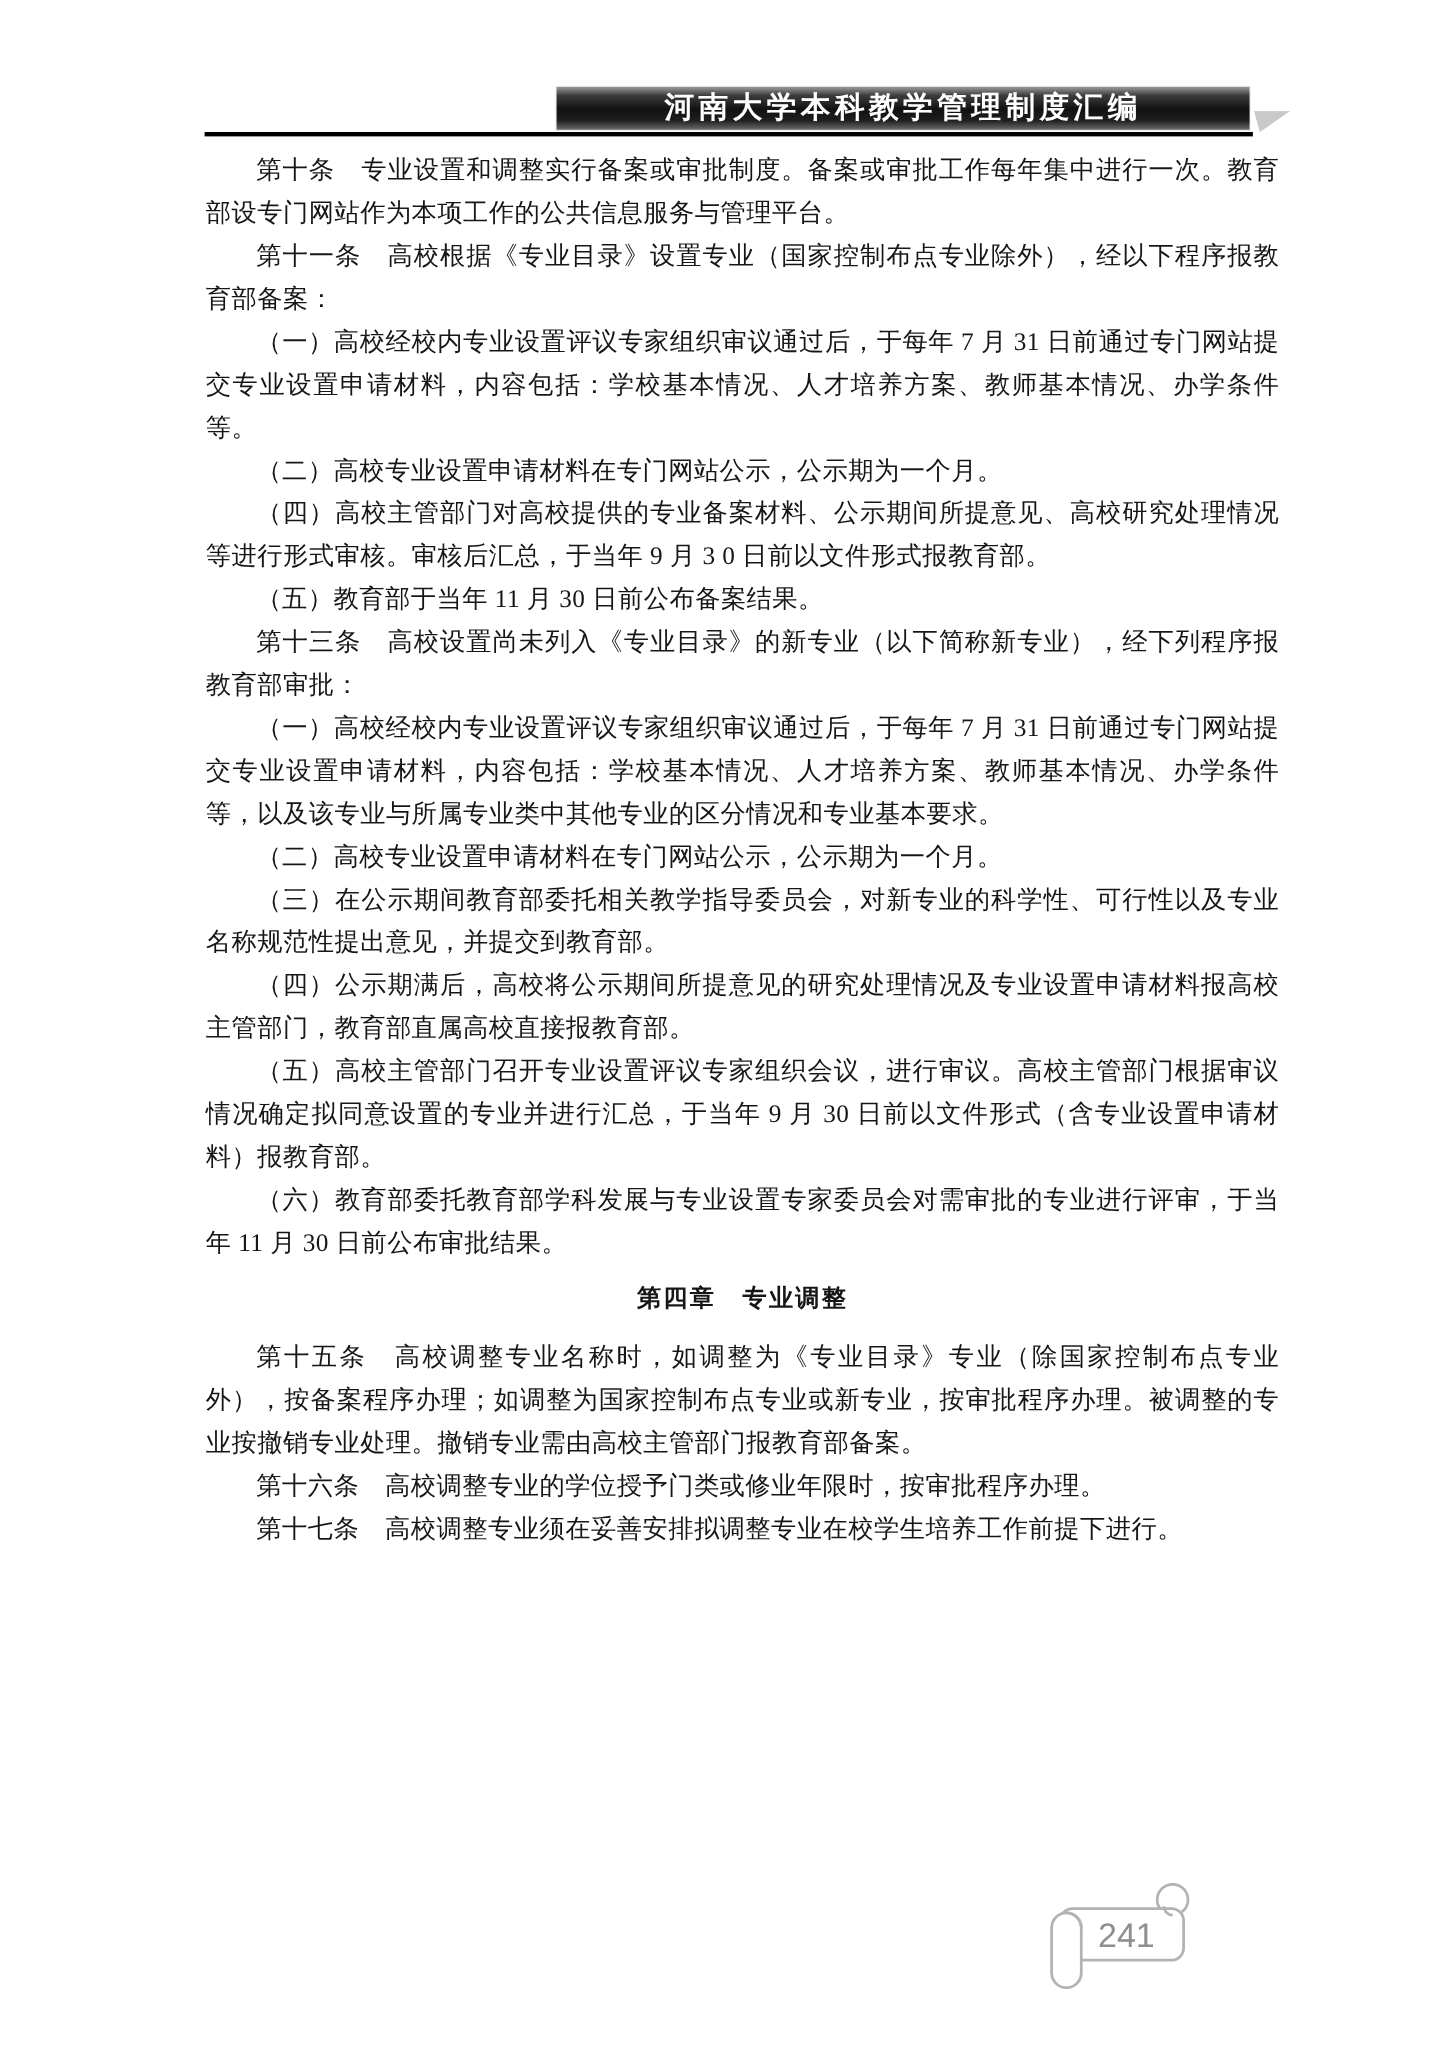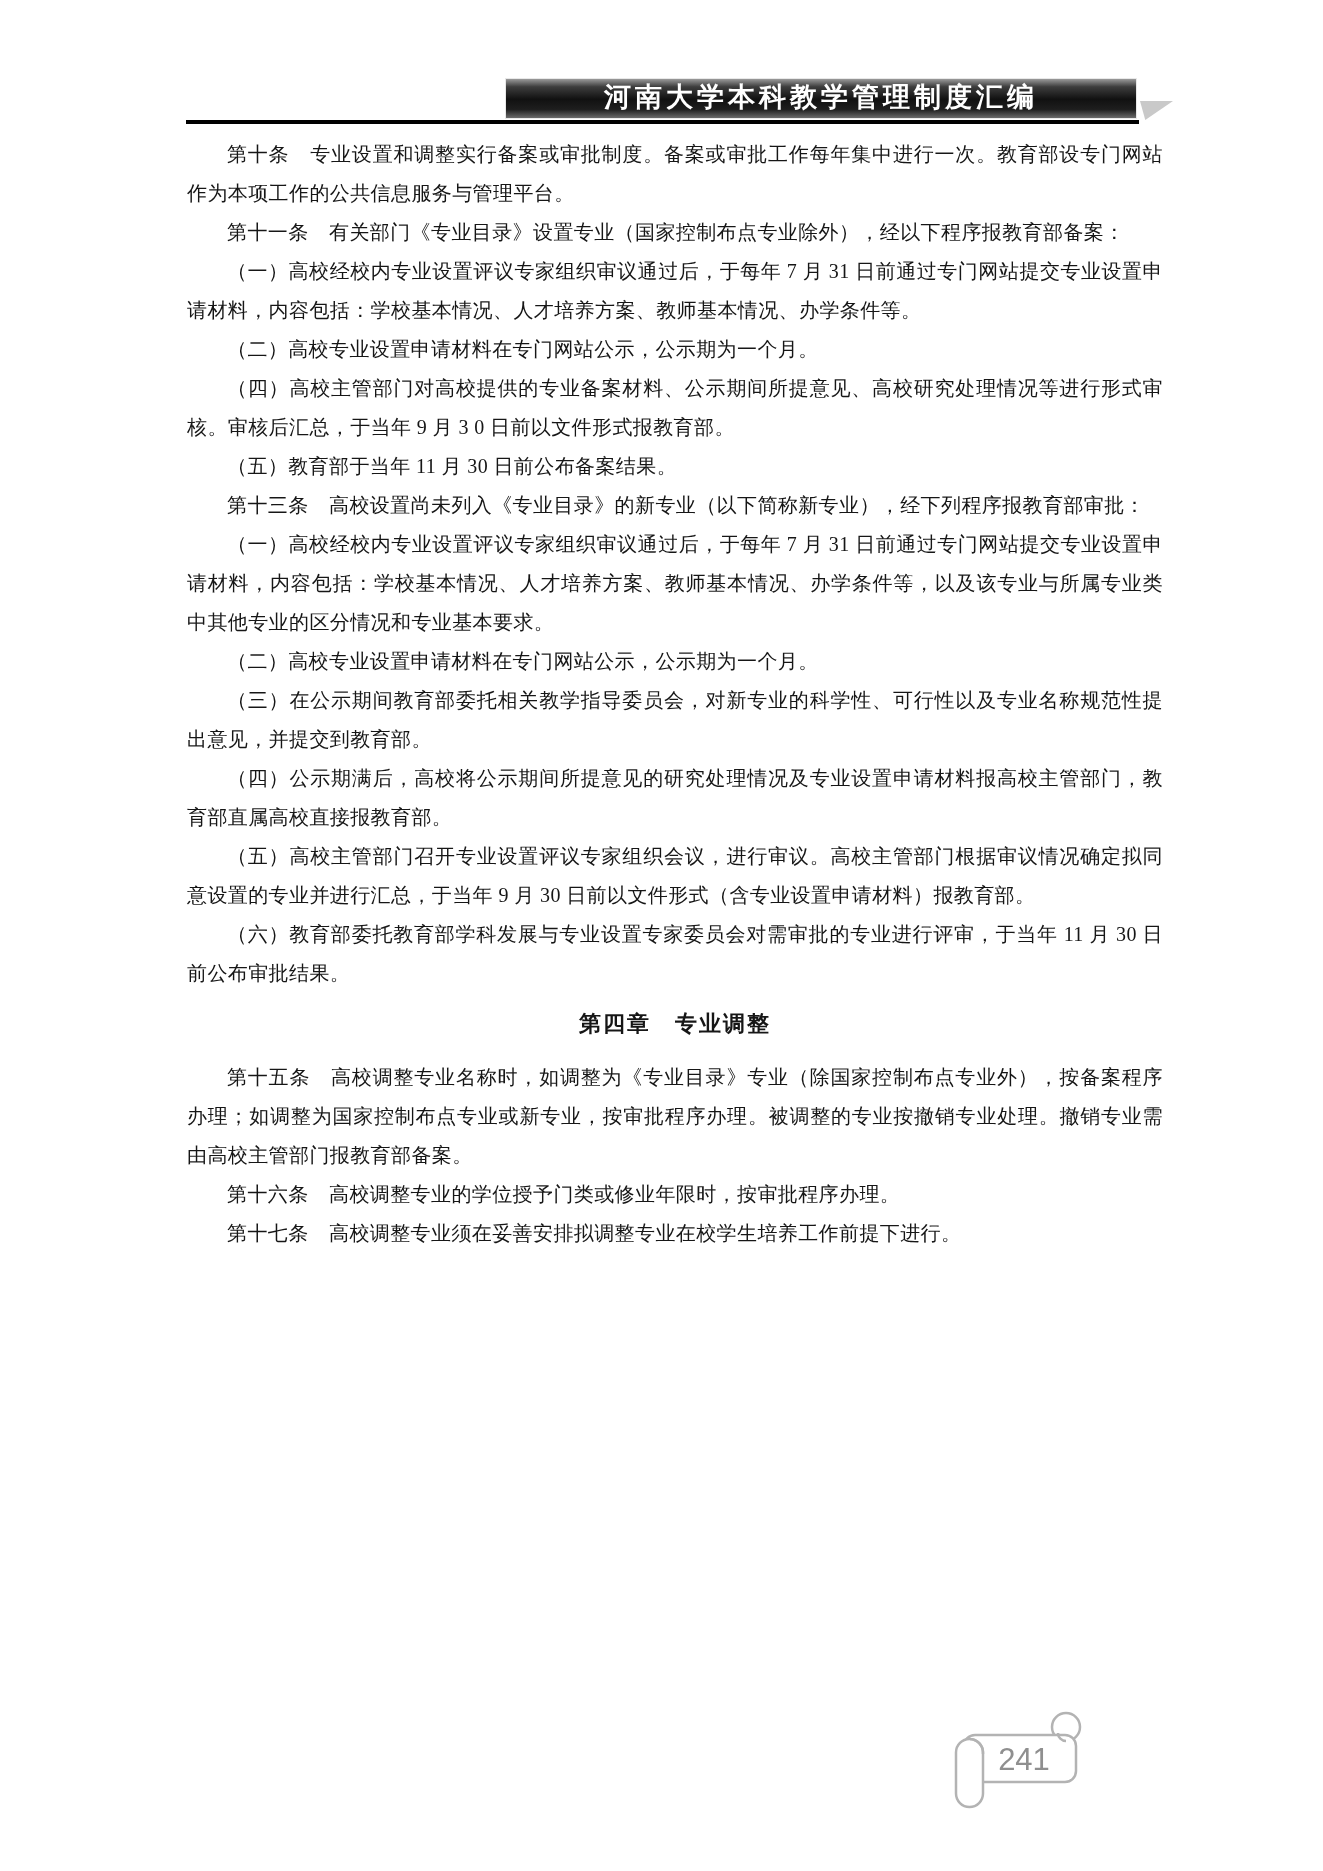--- a/index.html
+++ b/index.html
@@ -39,21 +39,21 @@
     clip-path:polygon(0 0, 100% 0, 16% 100%);
   }
 
   
   .content {
     position:absolute; left:187px; top:135px;
     width:976px;
   }
   .para {
     margin:0;
-    font-size:20px;
+    font-size:23px;
     line-height:39px;
     text-align:justify;
     text-indent:2em;
     letter-spacing:0.4px;
   }
   .chapter {
     margin:11px 0 15px 0;
     font-size:22px;
     line-height:39px;
     text-align:center;
@@ -81,21 +81,21 @@
 <div class="page">
 
   <div class="banner">
     <span class="banner-title">河南大学本科教学管理制度汇编</span>
   </div>
   <div class="header-rule"></div>
   <div class="flag"></div>
 
   <div class="content">
     <p class="para">第十条　专业设置和调整实行备案或审批制度。备案或审批工作每年集中进行一次。教育部设专门网站作为本项工作的公共信息服务与管理平台。</p>
-    <p class="para">第十一条　有关部门《专业目录》设置专业（国家控制布点专业除外），经以下程序报教育部备案：</p>
+    <p class="para">第十一条　高校根据《专业目录》设置专业（国家控制布点专业除外），经以下程序报教育部备案：</p>
     <p class="para">（一）高校经校内专业设置评议专家组织审议通过后，于每年 7 月 31 日前通过专门网站提交专业设置申请材料，内容包括：学校基本情况、人才培养方案、教师基本情况、办学条件等。</p>
     <p class="para">（二）高校专业设置申请材料在专门网站公示，公示期为一个月。</p>
     <p class="para">（四）高校主管部门对高校提供的专业备案材料、公示期间所提意见、高校研究处理情况等进行形式审核。审核后汇总，于当年 9 月 3 0 日前以文件形式报教育部。</p>
     <p class="para">（五）教育部于当年 11 月 30 日前公布备案结果。</p>
     <p class="para">第十三条　高校设置尚未列入《专业目录》的新专业（以下简称新专业），经下列程序报教育部审批：</p>
     <p class="para">（一）高校经校内专业设置评议专家组织审议通过后，于每年 7 月 31 日前通过专门网站提交专业设置申请材料，内容包括：学校基本情况、人才培养方案、教师基本情况、办学条件等，以及该专业与所属专业类中其他专业的区分情况和专业基本要求。</p>
     <p class="para">（二）高校专业设置申请材料在专门网站公示，公示期为一个月。</p>
     <p class="para">（三）在公示期间教育部委托相关教学指导委员会，对新专业的科学性、可行性以及专业名称规范性提出意见，并提交到教育部。</p>
     <p class="para">（四）公示期满后，高校将公示期间所提意见的研究处理情况及专业设置申请材料报高校主管部门，教育部直属高校直接报教育部。</p>
     <p class="para">（五）高校主管部门召开专业设置评议专家组织会议，进行审议。高校主管部门根据审议情况确定拟同意设置的专业并进行汇总，于当年 9 月 30 日前以文件形式（含专业设置申请材料）报教育部。</p>

